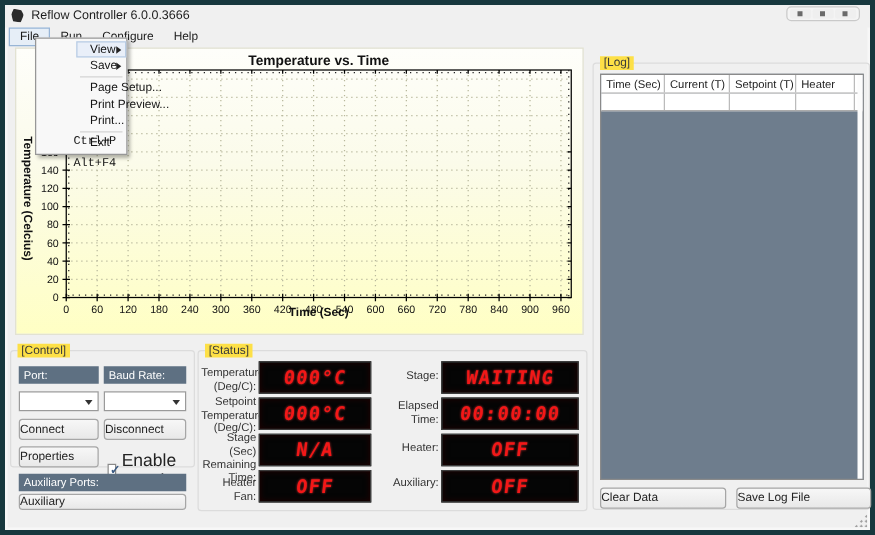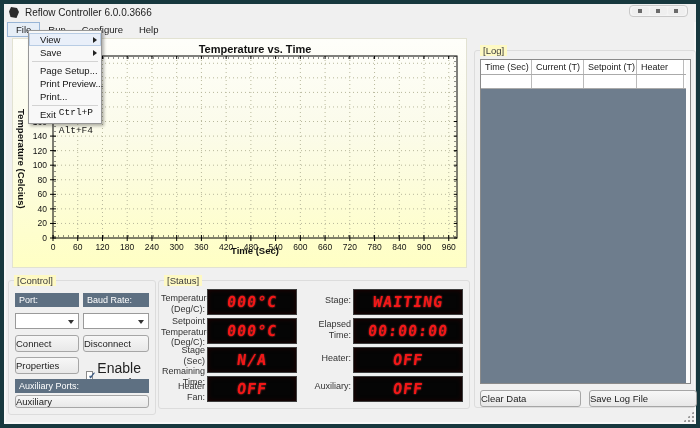--- a/index.html
+++ b/index.html
@@ -39,37 +39,37 @@
   #chart-svg .frame { fill:none; stroke:#000; stroke-width:1; }
   #chart-svg .minor { stroke:#222; stroke-width:1; stroke-dasharray:1 4; }
   #chart-svg .tick { stroke:#000; stroke-width:1; }
   #chart-svg text { font-family:"Liberation Sans",sans-serif; font-size:8.5px; fill:#111; }
   #chart-svg text.ylab { text-anchor:end; }
   #chart-svg text.xlab { text-anchor:middle; }
 
   
   .dropdown { position:absolute; background:#f8f8f8; border:1px solid #979797;
               box-shadow:2px 2px 3px rgba(0,0,0,.3); z-index:50; padding:2px 0; }
-  .file-menu { left:24px; top:26px; width:74px; }
+  .file-menu { left:24px; top:26px; width:74px;padding-left:32px; }
   .view-submenu { left:99px; top:26px; width:84px; }
   .menu-row { position:relative; height:13px; font-size:9.5px; color:#141414; padding:1px 4px 0 11px;
               white-space:nowrap; }
   .menu-row.hover { background:#e9eff9; outline:1px solid #b8cce4; outline-offset:-1px; }
   .menu-shortcut { position:absolute; right:8px; top:17px;font-family:Liberation Mono, monospace; }
   .submenu-arrow { position:absolute; right:4px; top:4px; width:0; height:0;
                    border-left:4px solid #222; border-top:3px solid transparent; border-bottom:3px solid transparent; }
   .menu-sep { height:1px; background:#d3d3d3; margin:2px 3px; }
 
   
   .groupbox { position:absolute; border:1px solid #dcdcdc; border-radius:3px; }
-  .legend { position:absolute; top:-6px; left:5px; background:#fef9c3; padding:0 3px;
+  .legend { position:absolute; top:-6px; left:5px; background:#fde047; padding:0 3px;
             font-size:9.5px; color:#3a3a3a;text-align:right; }
 
   
-  .control-group { left:4px; top:276px; width:148px; height:135px; }
+  .control-group { left:4px; top:276px; width:148px; height:94px; }
   .slate-label { position:absolute; background:#5e7082; color:#fff; font-size:9px;
                  line-height:14px; padding-left:4px; height:14px; }
   .combo { position:absolute; height:16px; background:#fff; border:1px solid #9a9a9a; }
   .combo-arrow { position:absolute; right:4px; top:6px; width:0; height:0;
                  border-top:4px solid #333; border-left:3px solid transparent; border-right:3px solid transparent; }
   .btn { position:absolute; background:linear-gradient(#f7f7f7,#e8e8e8); border:1px solid #a6a6a6;
          border-radius:3px; font-size:9.5px; color:#222; }
   .checkbox-wrap { position:absolute; display:flex; align-items:center; gap:4px; }
   .checkbox { width:11px; height:11px; background:#fff; border:1px solid #8a8a8a; position:relative; }
   .checkbox.checked::after { content:"✓"; position:absolute; left:1px; top:-2px; font-size:10px; color:#3b5a82; font-weight:bold; }

